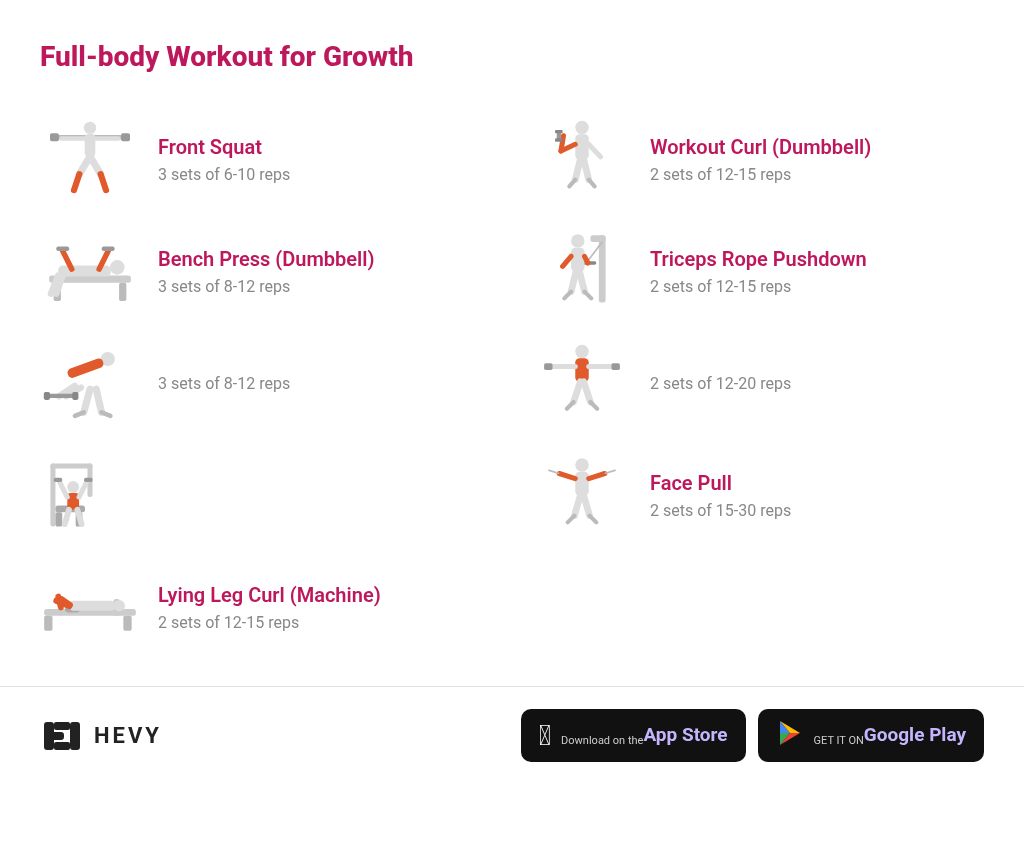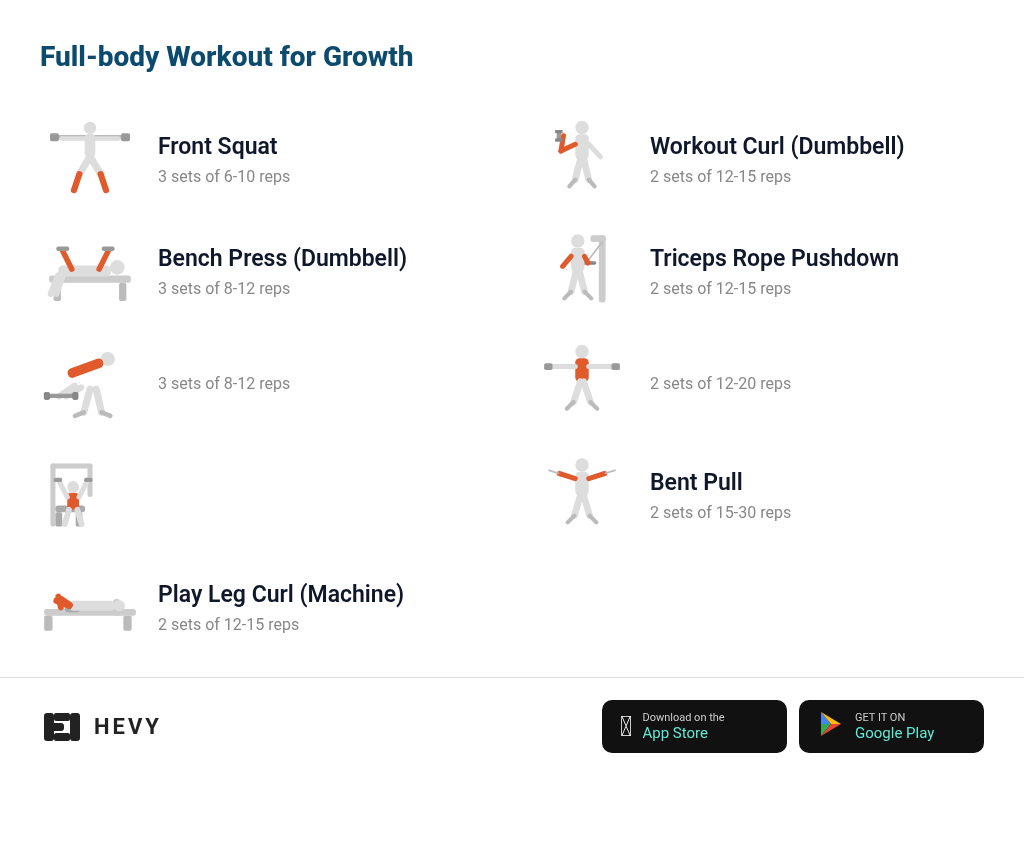--- a/index.html
+++ b/index.html
@@ -9,21 +9,21 @@
       width: 1024px;
       min-height: 866px;
       color: #333;
     }
     .main-container {
       padding: 40px 40px 0 40px;
     }
     .page-title {
       font-size: 28px;
       font-weight: 800;
-      color: #0c4a6e;
+      color: #be185d;
       margin-bottom: 30px;
     }
     .workout-grid {
       display: grid;
       grid-template-columns: 1fr 1fr;
       gap: 0;
       column-gap: 40px;
     }
     .exercise-item {
       display: flex;
@@ -42,32 +42,32 @@
       overflow: hidden;
     }
     .exercise-image svg {
       width: 100%;
       height: 100%;
     }
     .exercise-info {
       flex: 1;
     }
     .exercise-name {
-      font-size: 23px;
+      font-size: 20px;
       font-weight: 600;
-      color: #0f172a;
+      color: #be185d;
       margin-bottom: 5px;
       line-height: 1.3;
     }
     .exercise-sets {
       font-size: 16px;
       color: #888;
     }
     .footer {
-      margin-top: 14px;
+      margin-top: 23px;
       border-top: 1.5px solid #e0e0e0;
       padding: 22px 40px;
       display: flex;
       align-items: center;
       justify-content: space-between;
       background: #fff;
     }
     .footer-logo {
       display: flex;
       align-items: center;
@@ -97,31 +97,31 @@
       gap: 10px;
       min-width: 185px;
       cursor: pointer;
     }
     .badge-icon {
       font-size: 28px;
       line-height: 1;
     }
     .badge-text-block {
       display: flex;
-      flex-direction: column;
+      align-items: flex-end;
     }
     .badge-sub {
       font-size: 11px;
       color: #ccc;
       line-height: 1.2;
     }
     .badge-main {
-      font-size: 15px;
-      font-weight: 400;
-      color: #5eead4;
+      font-size: 19px;
+      font-weight: 700;
+      color: #c4b5fd;
       line-height: 1.2;
     }
     .google-icon {
       width: 28px;
       height: 28px;
     }
   </style>
 </head>
 <body>
 
@@ -255,21 +255,21 @@
             <rect x="35" y="30" width="55" height="12" rx="5" fill="#ddd"></rect>
 
             <circle cx="95" cy="36" r="7" fill="#ddd"></circle>
 
             <line x1="35" y1="36" x2="20" y2="30" stroke="#e05a2b" stroke-width="8" stroke-linecap="round"></line>
             <line x1="25" y1="38" x2="22" y2="25" stroke="#e05a2b" stroke-width="7" stroke-linecap="round"></line>
             <line x1="36" y1="35" x2="26" y2="28" stroke="#e05a2b" stroke-width="7" stroke-linecap="round"></line>
           </svg>
         </div>
         <div class="exercise-info">
-          <div class="exercise-name">Play Leg Curl (Machine)</div>
+          <div class="exercise-name">Lying Leg Curl (Machine)</div>
           <div class="exercise-sets">2 sets of 12-15 reps</div>
         </div>
       </div>
 
     </div>
 
     <div class="right-column">
 
       <div class="exercise-item">
         <div class="exercise-image">
@@ -369,21 +369,21 @@
             <line x1="18" y1="22" x2="5" y2="18" stroke="#bbb" stroke-width="2"></line>
             <line x1="72" y1="22" x2="85" y2="18" stroke="#bbb" stroke-width="2"></line>
 
             <line x1="43" y1="48" x2="36" y2="72" stroke="#ddd" stroke-width="8" stroke-linecap="round"></line>
             <line x1="47" y1="48" x2="54" y2="72" stroke="#ddd" stroke-width="8" stroke-linecap="round"></line>
             <line x1="36" y1="72" x2="28" y2="80" stroke="#bbb" stroke-width="5" stroke-linecap="round"></line>
             <line x1="54" y1="72" x2="62" y2="80" stroke="#bbb" stroke-width="5" stroke-linecap="round"></line>
           </svg>
         </div>
         <div class="exercise-info">
-          <div class="exercise-name">Bent Pull</div>
+          <div class="exercise-name">Face Pull</div>
           <div class="exercise-sets">2 sets of 15-30 reps</div>
         </div>
       </div>
 
     </div>
   </div>
 </div>
 
 <footer class="footer">
   <div class="footer-logo">

